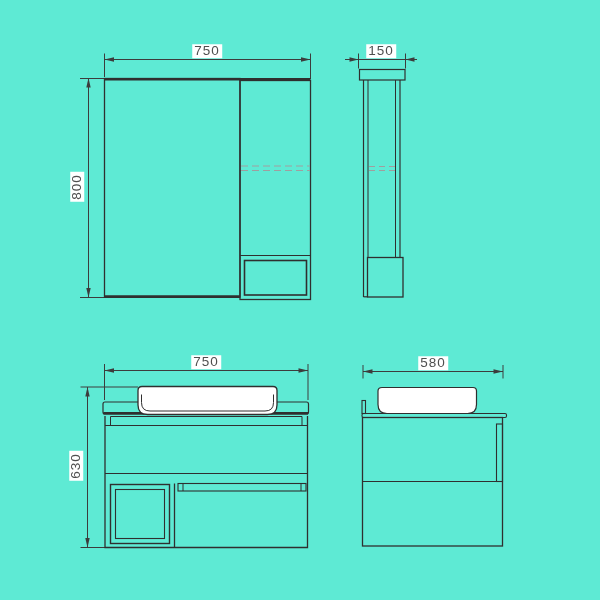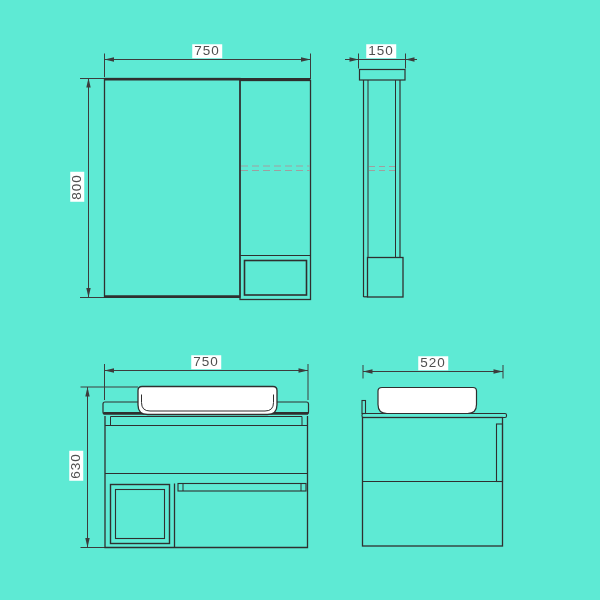--- a/index.html
+++ b/index.html
@@ -161,14 +161,14 @@
   <span class="dim-label" style="left:207px; top:51px;">750</span>
 
   <span class="dim-label vertical" style="left:77px; top:187px;">800</span>
 
   <span class="dim-label" style="left:381px; top:51px;">150</span>
 
   <span class="dim-label" style="left:206px; top:362px;">750</span>
 
   <span class="dim-label vertical" style="left:76px; top:466px;">630</span>
 
-  <span class="dim-label" style="left:433px; top:363px;">520</span>
+  <span class="dim-label" style="left:433px; top:363px;">580</span>
 </div>
 
 </body></html>

